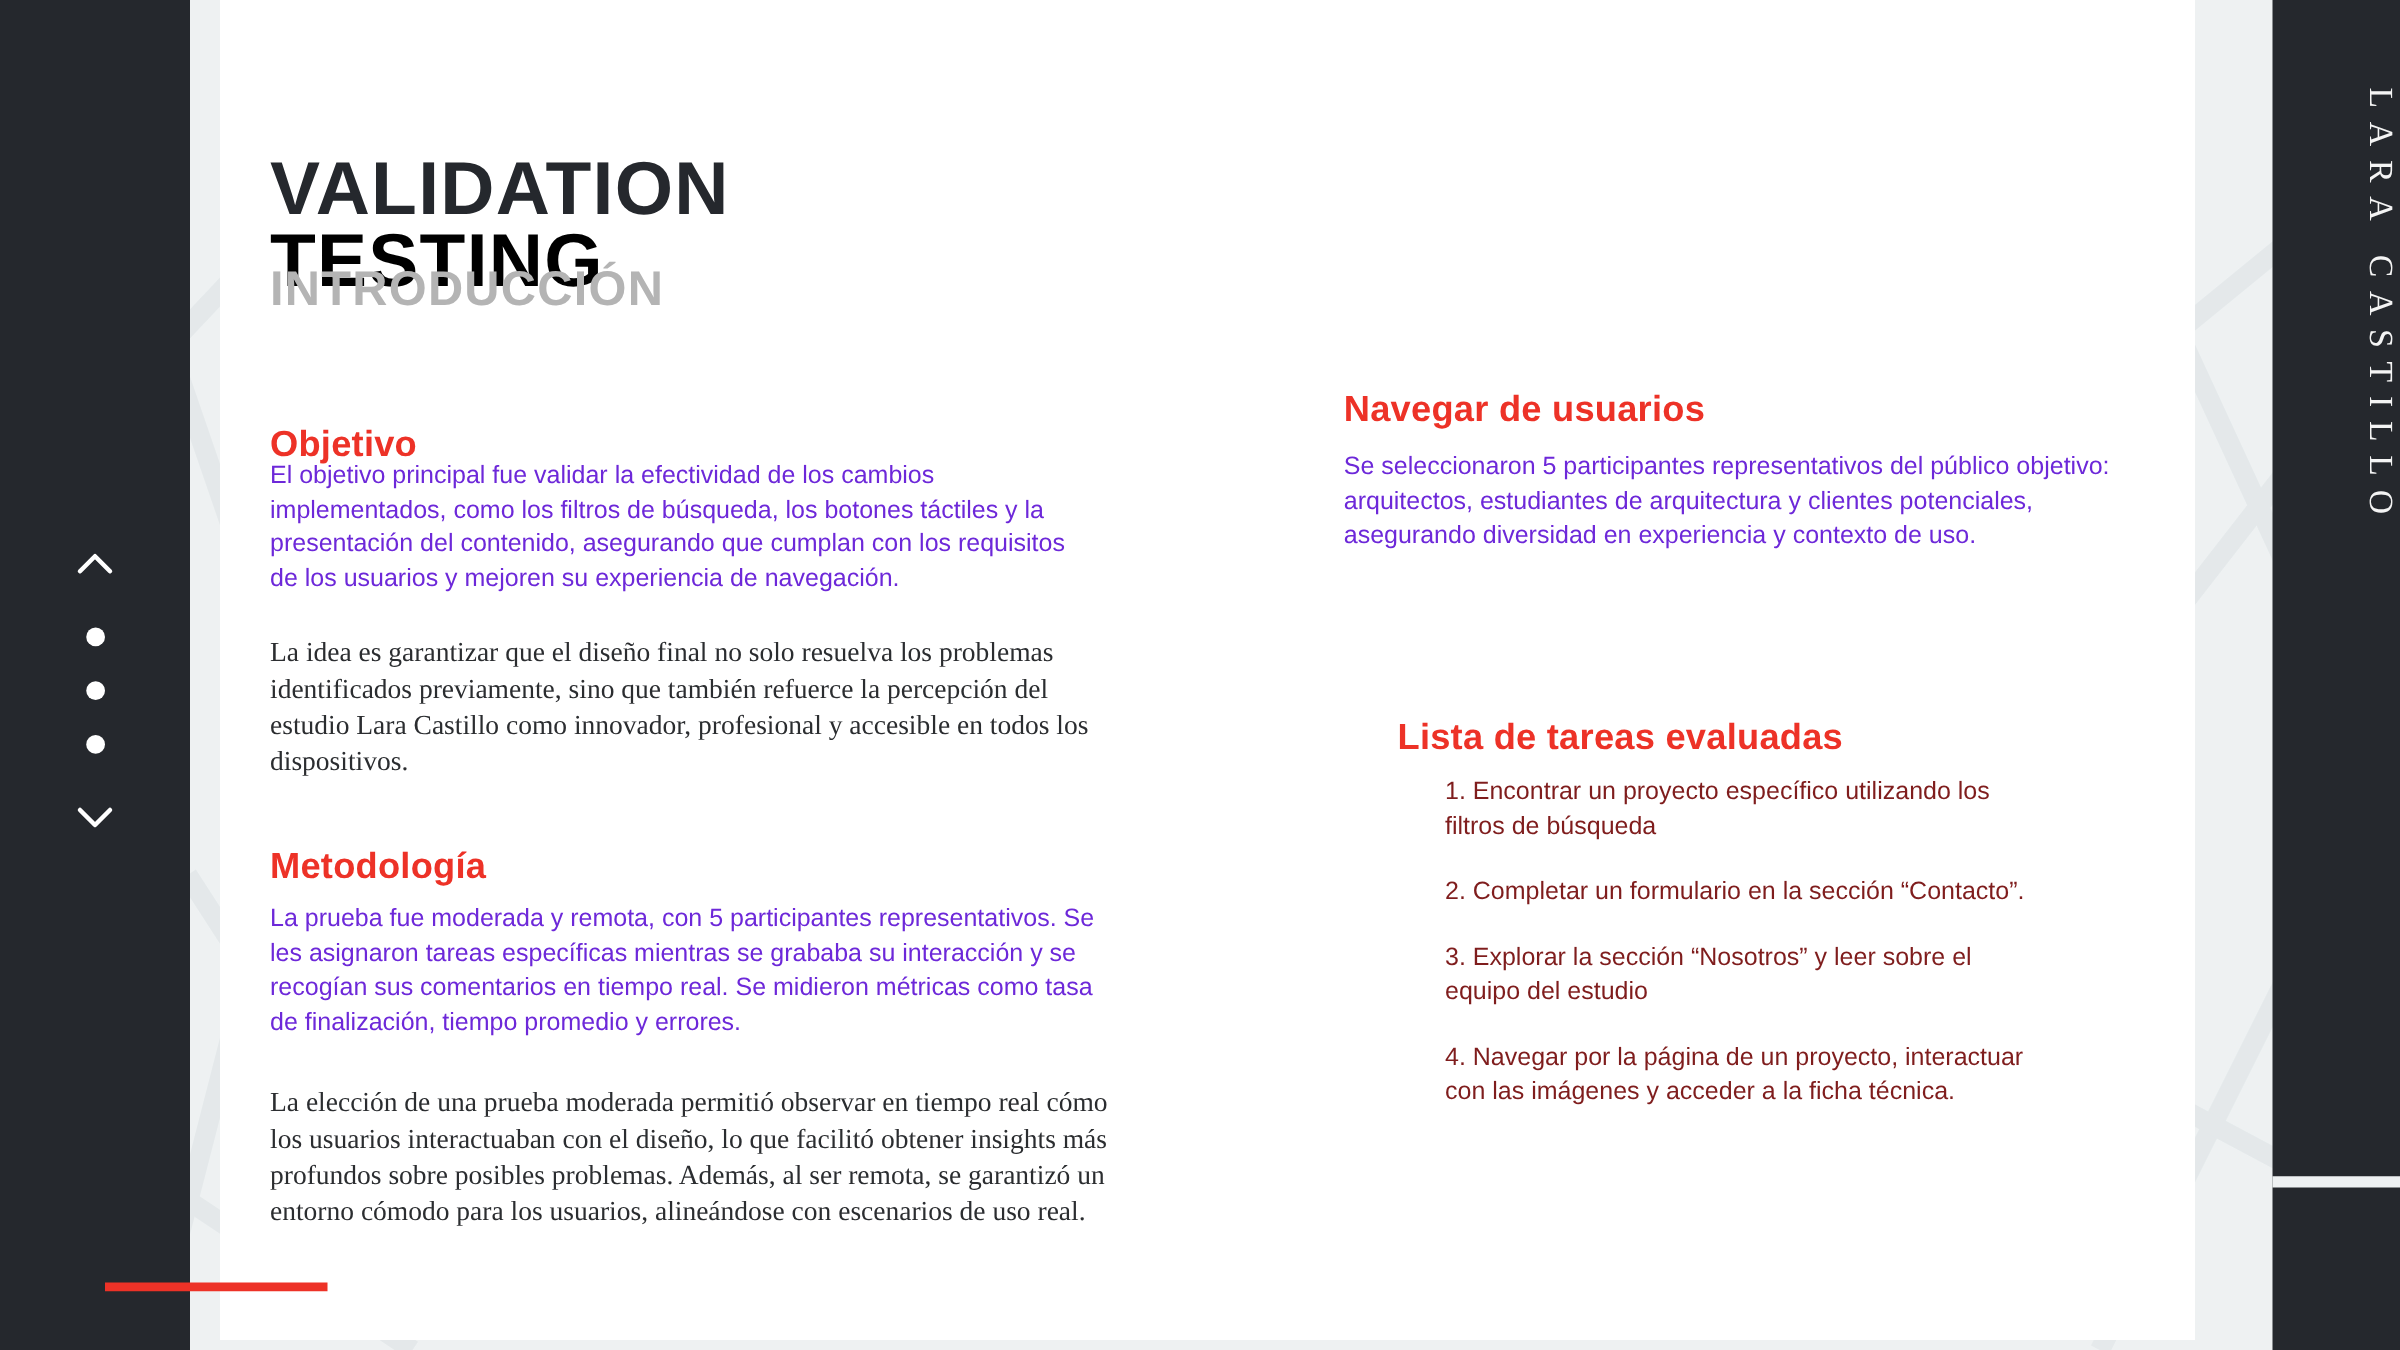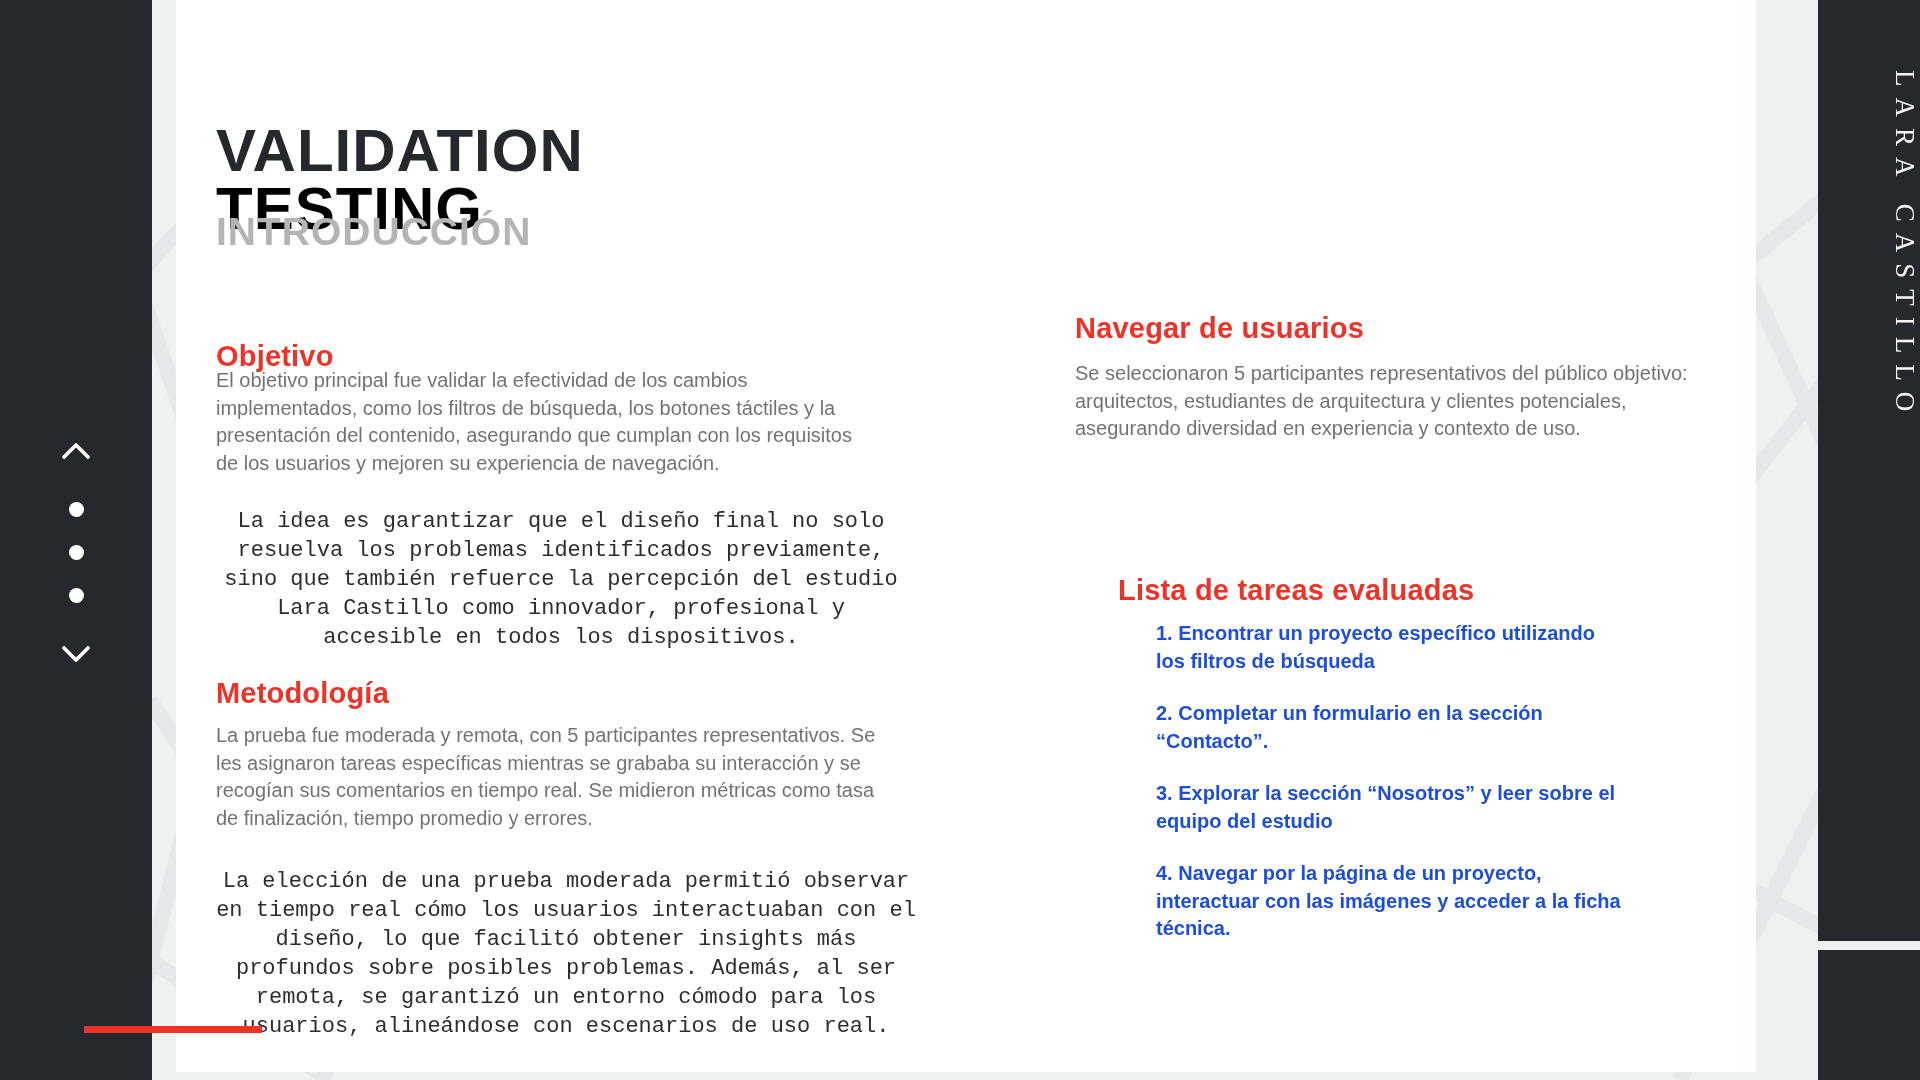--- a/index.html
+++ b/index.html
@@ -35,29 +35,29 @@
     font-weight:bold;font-size:60px;z-index:2;}
   .title .t1{display:block;color:#25282d;margin-top:48px;}
   .title .t2{display:block;color:#000000;}
   .intro-heading{position:absolute;left:216px;top:210px;font-size:39px;font-weight:bold;
     color:#b4b4b4;letter-spacing:1px;z-index:2;text-align:right;}
   .sec-heading{position:absolute;font-size:29px;font-weight:bold;color:#ed3227;z-index:2;letter-spacing:0.2px;}
   .h-objetivo{left:216px;top:316px;}
   .h-metodologia{left:216px;top:653px;}
   .h-perfil{left:1075px;top:288px;}
   .h-tareas{left:1118px;top:550px;}
-  .body-text{position:absolute;font-size:20px;line-height:27.5px;color:#737373;z-index:2;margin-top:12px;}
+  .body-text{position:absolute;font-size:20px;line-height:27.5px;color:#6d28d9;z-index:2;margin-top:12px;}
   .p-objetivo{left:216px;top:355px;width:640px;}
   .p-metodologia{left:216px;top:710px;width:672px;}
   .p-perfil{left:1075px;top:348px;width:620px;}
-  .note-text{position:absolute;font-family:Liberation Mono, monospace;font-size:22px;line-height:29px;color:#2b2d30;z-index:2;text-align:center;}
+  .note-text{position:absolute;font-family:Liberation Serif, serif;font-size:22px;line-height:29px;color:#2b2d30;z-index:2;}
   .n-objetivo{left:216px;top:485px;width:690px;}
   .n-metodologia{left:216px;top:845px;width:700px;}
   .task-list{position:absolute;left:1156px;top:620px;width:468px;z-index:2;
-    font-size:20px;line-height:27.5px;color:#1d4ed8;font-weight:bold;}
+    font-size:20px;line-height:27.5px;color:#7f1d1d;font-weight:normal;}
   .task-item{margin-bottom:25px;}
   .accent-line{position:absolute;left:84px;top:1026px;width:178px;height:7px;background:#ed3227;z-index:4;}
 </style>
 </head>
 <body>
 
 <div class="stage">
 
   <svg class="pattern" viewBox="0 0 1920 1080" xmlns="http://www.w3.org/2000/svg">
     <g stroke="#e2e7e9" stroke-width="16" opacity="0.8" fill="none">

